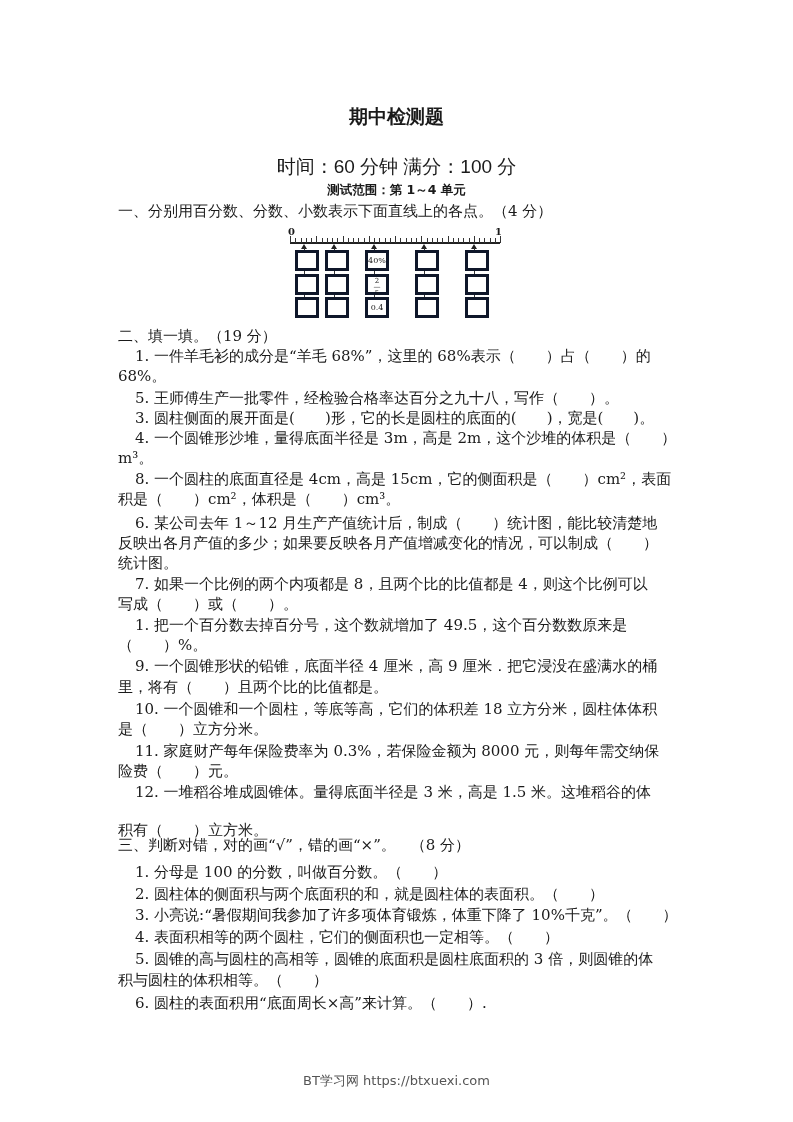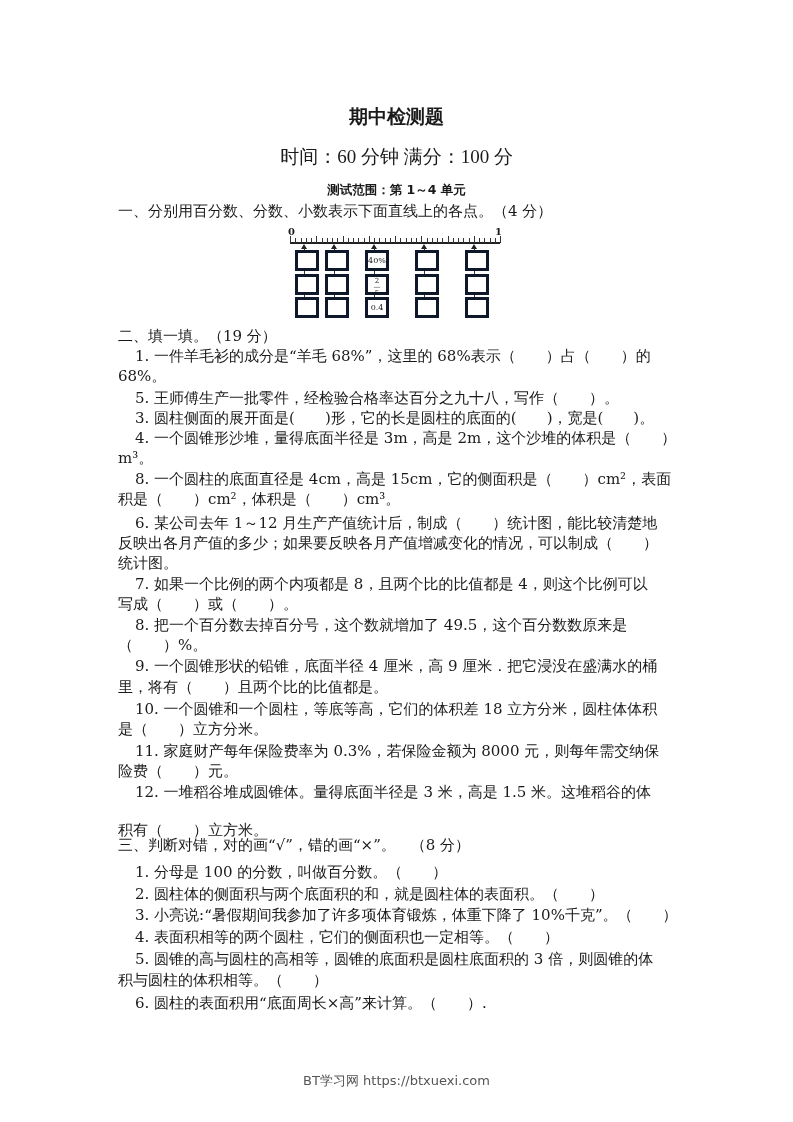--- a/index.html
+++ b/index.html
@@ -1,21 +1,21 @@
 <!DOCTYPE html>
 <html><head>
   <meta charset="utf-8">
   <style>
     html, body { margin: 0; padding: 0; background: #ffffff; }
     body { width: 793px; height: 1122px; position: relative; overflow: hidden;
       font-family: "DejaVu Serif", "Liberation Serif", serif; color: #1a1a1a; }
     .title { position: absolute; top: 104px; left: 0; width: 793px; text-align: center;
       font-family: "DejaVu Sans", "Liberation Sans", sans-serif; font-weight: bold; font-size: 19px; }
-    .subtitle { position: absolute; top: 144px; left: 0; width: 793px; text-align: center;
-      font-family: Liberation Serif, serif; font-size: 19px; }
+    .subtitle { position: absolute; top: 154px; left: 0; width: 793px; text-align: center;
+      font-family: Liberation Sans, sans-serif; font-size: 19px; }
     .scope { position: absolute; top: 182px; left: 0; width: 793px; text-align: center;
       font-family: "DejaVu Sans", "Liberation Sans", sans-serif; font-weight: bold; font-size: 12.5px; }
     .line { position: absolute; left: 118px; font-size: 15px; white-space: nowrap; line-height: 20px; }
     .ind { left: 135px; }
     .numline { position: absolute; left: 285px; top: 226px; width: 222px; height: 92px; }
     .axis { position: absolute; left: 5px; top: 16px; width: 210px; height: 2px; background: #222; }
     .tick { position: absolute; top: 12px; width: 1px; height: 5px; background: #333; }
     .tick.big { top: 10px; height: 7px; }
     .lbl { position: absolute; top: 0px; font-size: 10px; font-weight: bold; }
     .col { position: absolute; top: 18px; width: 20px; }
@@ -132,21 +132,21 @@
     <div class="line ind" style="top: 408px;">3. 圆柱侧面的展开面是(　　)形，它的长是圆柱的底面的(　　)，宽是(　　)。</div>
     <div class="line ind" style="top: 428px;">4. 一个圆锥形沙堆，量得底面半径是 3m，高是 2m，这个沙堆的体积是（　　）</div>
     <div class="line" style="top: 448px;">m³。</div>
     <div class="line ind" style="top: 469px;">8. 一个圆柱的底面直径是 4cm，高是 15cm，它的侧面积是（　　）cm²，表面</div>
     <div class="line" style="top: 489px;">积是（　　）cm²，体积是（　　）cm³。</div>
     <div class="line ind" style="top: 513px;">6. 某公司去年 1～12 月生产产值统计后，制成（　　）统计图，能比较清楚地</div>
     <div class="line" style="top: 533px;">反映出各月产值的多少；如果要反映各月产值增减变化的情况，可以制成（　　）</div>
     <div class="line" style="top: 553px;">统计图。</div>
     <div class="line ind" style="top: 574px;">7. 如果一个比例的两个内项都是 8，且两个比的比值都是 4，则这个比例可以</div>
     <div class="line" style="top: 594px;">写成（　　）或（　　）。</div>
-    <div class="line ind" style="top: 615px;">8. 把一个百分数去掉百分号，这个数就增加了 49.5，这个百分数数原来是</div>
+    <div class="line ind" style="top: 615px;">1. 把一个百分数去掉百分号，这个数就增加了 49.5，这个百分数数原来是</div>
     <div class="line" style="top: 635px;">（　　）%。</div>
     <div class="line ind" style="top: 656px;">9. 一个圆锥形状的铅锥，底面半径 4 厘米，高 9 厘米．把它浸没在盛满水的桶</div>
     <div class="line" style="top: 677px;">里，将有（　　）且两个比的比值都是。</div>
     <div class="line ind" style="top: 699px;">10. 一个圆锥和一个圆柱，等底等高，它们的体积差 18 立方分米，圆柱体体积</div>
     <div class="line" style="top: 719px;">是（　　）立方分米。</div>
     <div class="line ind" style="top: 741px;">11. 家庭财产每年保险费率为 0.3%，若保险金额为 8000 元，则每年需交纳保</div>
     <div class="line" style="top: 761px;">险费（　　）元。</div>
     <div class="line ind" style="top: 782px;">12. 一堆稻谷堆成圆锥体。量得底面半径是 3 米，高是 1.5 米。这堆稻谷的体</div>
     <div class="line" style="top: 808px; margin-top: 12px;">积有（　　）立方米。</div>
   </div>

